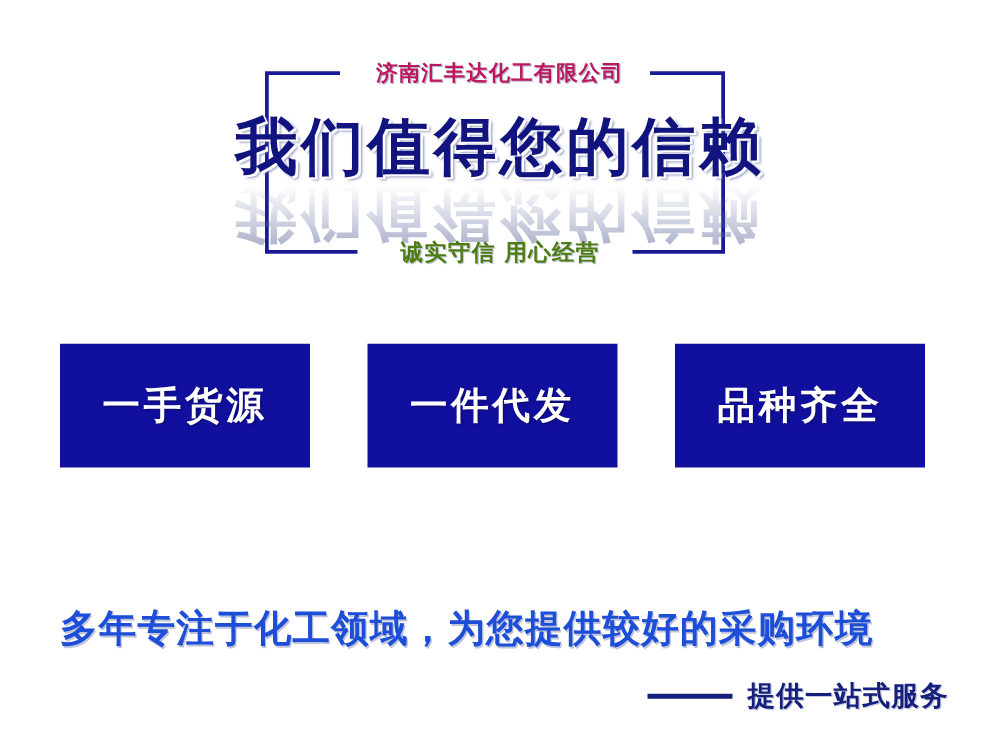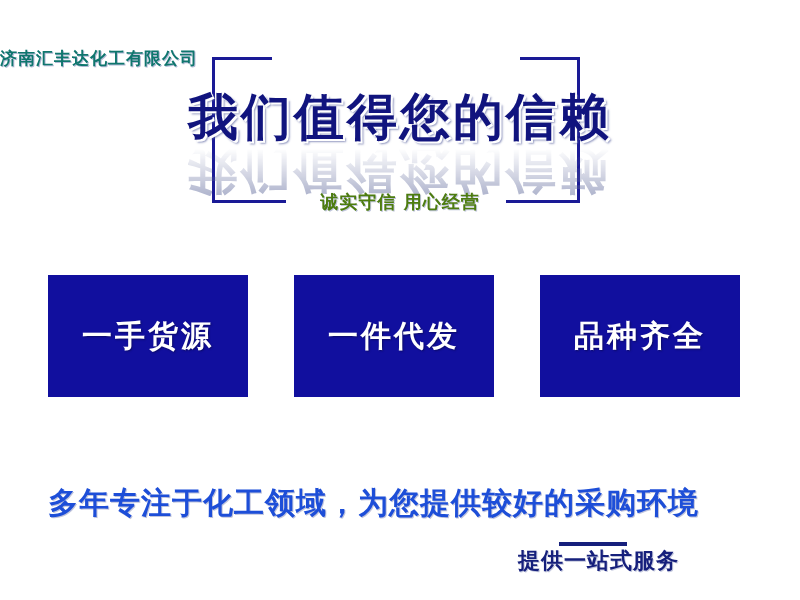--- a/index.html
+++ b/index.html
@@ -50,25 +50,25 @@
     left: 286px;
     top: 197px;
     width: 220px;
   }
 
   #company-name {
     position: absolute;
     left: 0;
     top: 47px;
     width: 800px;
-    text-align: left;
+    text-align: center;
     font-size: 17px;
     font-weight: bold;
     letter-spacing: 1px;
-    color: #0f766e;
+    color: #be185d;
     white-space: nowrap;
     text-shadow: 1px 1px 0 rgba(120,130,180,0.55);
   }
 
   #hero-slogan-wrap {
     position: absolute;
     left: 0;
     top: 92px;
     width: 800px;
     text-align: center;
@@ -126,21 +126,21 @@
     position: absolute;
     left: 48px;
     top: 275px;
     width: 692px;
     height: 122px;
     display: flex;
     justify-content: space-between;
   }
   .feature-box {
     width: 200px;
-    height: 122px;
+    height: 99px;
     background: #110f9e;
     display: flex;
     align-items: center;
     justify-content: center;
   }
   .feature-box-label {
     color: #ffffff;
     font-size: 30px;
     font-weight: bold;
     letter-spacing: 3px;
@@ -160,21 +160,20 @@
     white-space: nowrap;
     text-shadow: 1px 1px 0 rgba(140,148,190,0.55);
   }
 
   #subtagline-row {
     position: absolute;
     left: 518px;
     top: 542px;
     display: flex;
     align-items: center;
-    flex-direction: column;
   }
   #subtagline-rule {
     width: 68px;
     height: 4px;
     background: #16207c;
     margin-right: 12px;
   }
   #subtagline-text {
     font-size: 22px;
     font-weight: bold;

